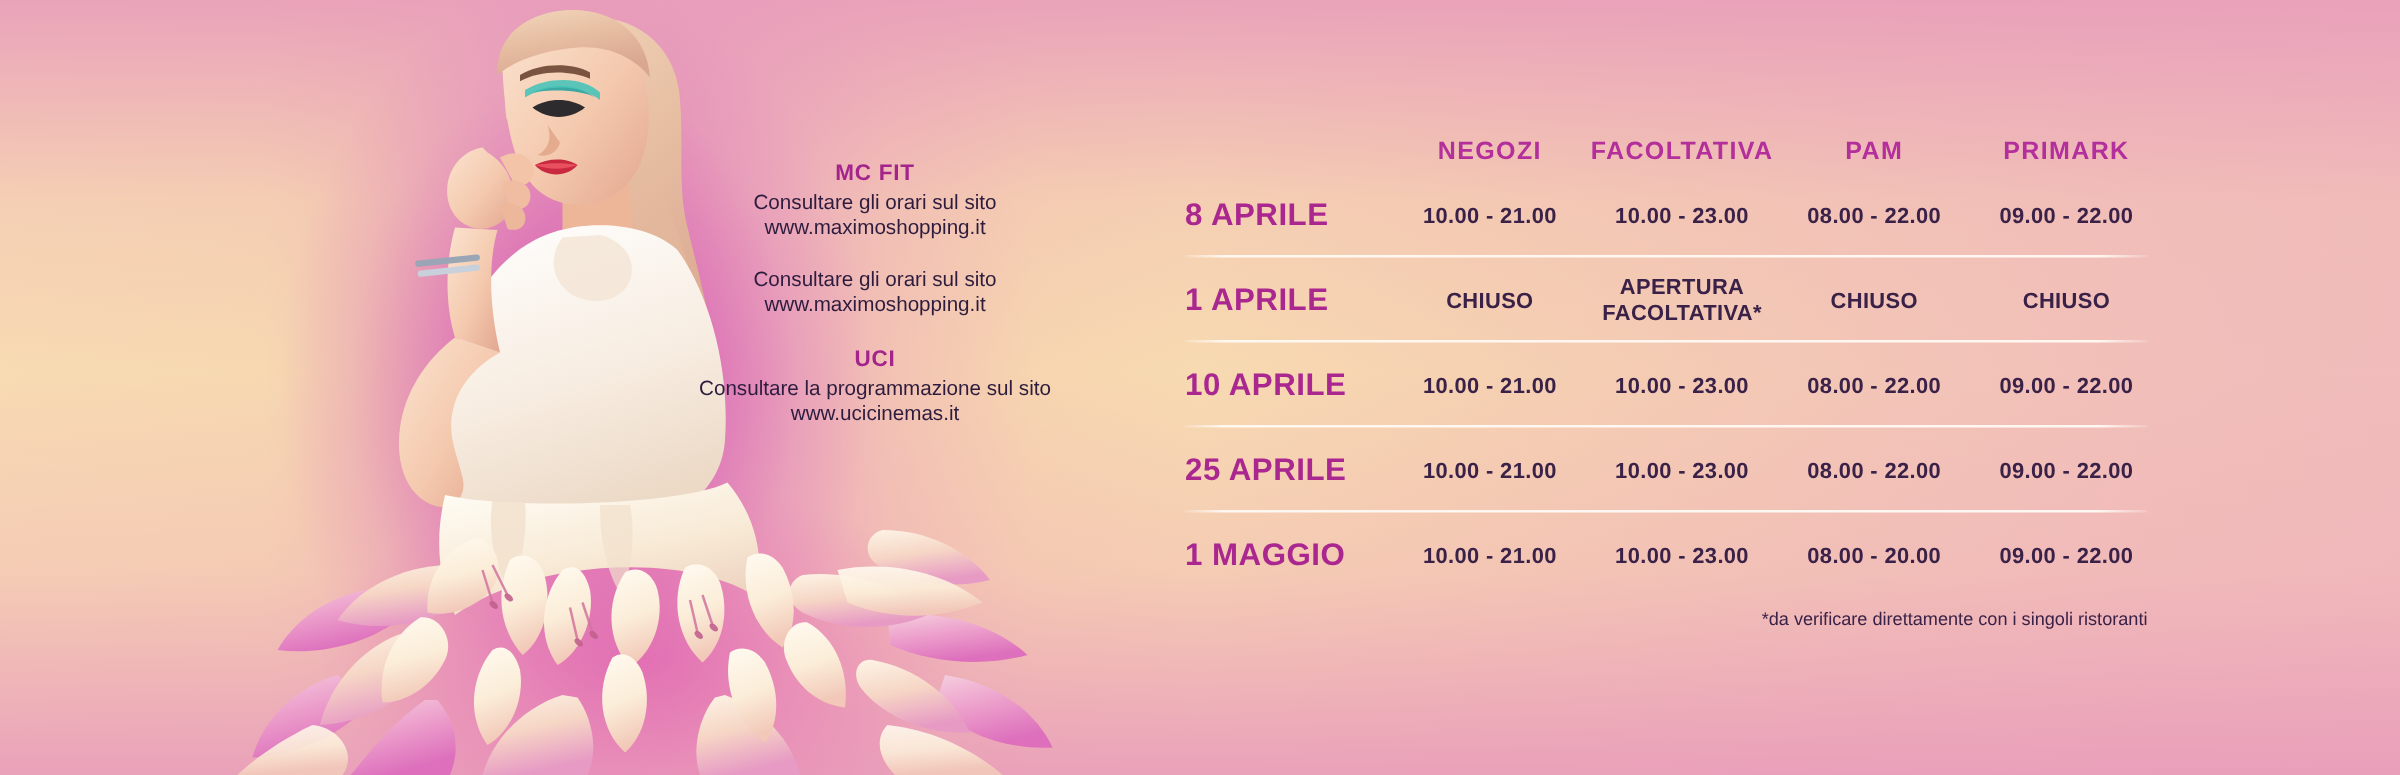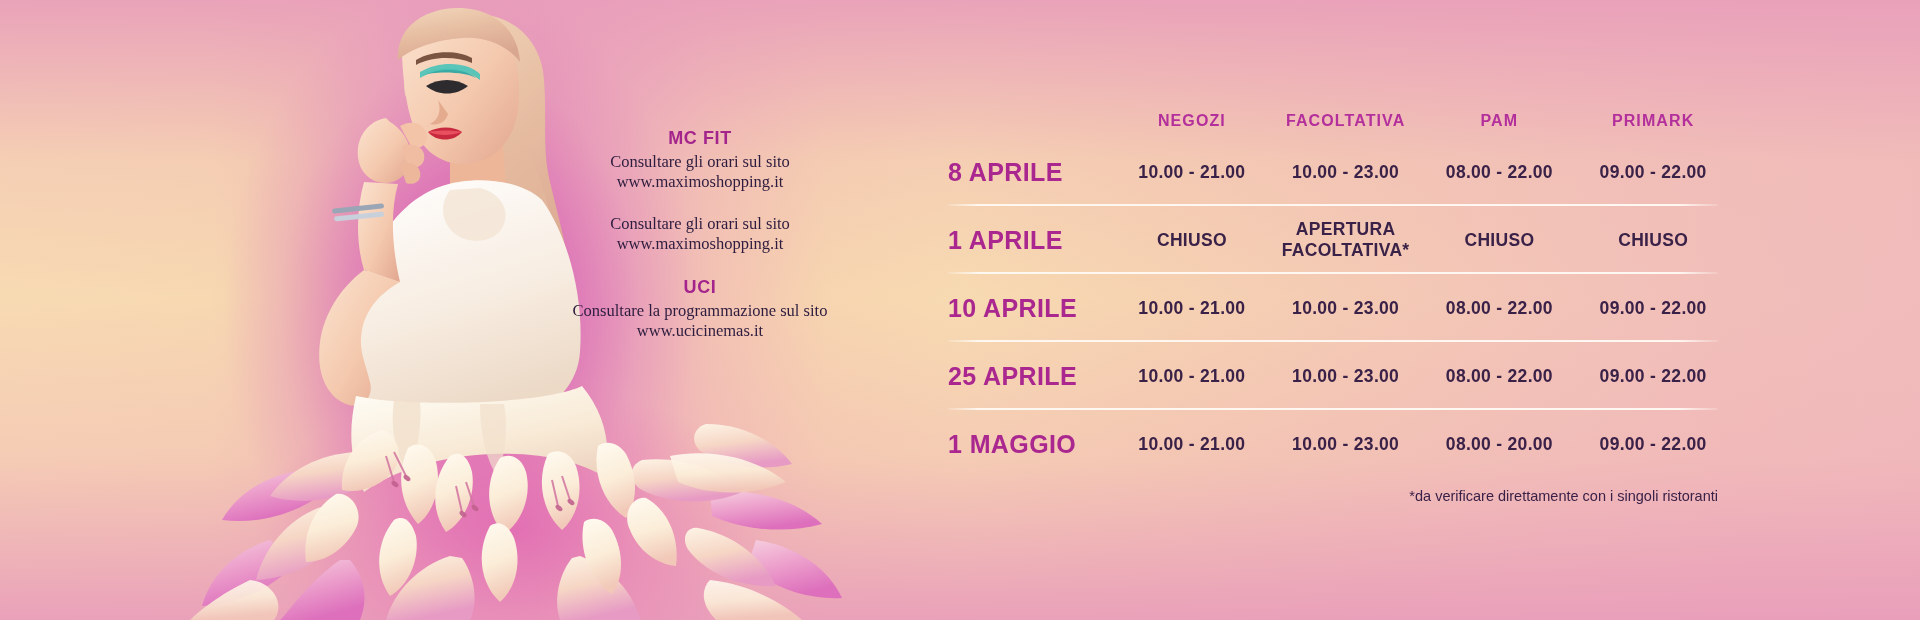--- a/index.html
+++ b/index.html
@@ -58,35 +58,35 @@
   
   .info{
     position:absolute;left:505px;top:128px;width:390px;
     text-align:center;color:#2c1b3d;
   }
   .info-block{margin-bottom:22px;}
   .info-title{
     font-size:18px;font-weight:bold;letter-spacing:0.6px;color:#a3258c;
     margin-bottom:3px;
   }
-  .info-line{font-size:16.5px;line-height:1.22;color:#2d1c3e;font-family:Liberation Serif, serif;}
+  .info-line{font-size:16.5px;line-height:1.22;color:#2d1c3e;}
 
   
   .table{position:absolute;left:940px;top:104px;width:790px;}
   .row{display:flex;align-items:center;position:relative;}
   .row.head{height:34px;}
   .row.body{height:68px;}
   .rule{
     position:absolute;left:8px;right:12px;bottom:0;height:2px;
     background:linear-gradient(90deg, rgba(255,250,245,0.15) 0%, rgba(255,250,245,0.95) 4%, rgba(255,250,245,0.95) 95%, rgba(255,250,245,0.15) 100%);
   }
   .c-date{width:175px;flex:0 0 175px;text-align:left;padding-left:8px;box-sizing:border-box;}
   .c-val{flex:1 1 0;text-align:center;}
   .hd{
-    font-size:16px;font-weight:bold;letter-spacing:1.1px;color:#b32f9b;
+    font-size:20px;font-weight:bold;letter-spacing:1.1px;color:#b32f9b;
   }
   .date{
     font-size:25px;font-weight:bold;letter-spacing:0.4px;color:#a9278f;
     white-space:nowrap;
   }
   .val{
     font-size:17.5px;font-weight:bold;letter-spacing:0.3px;color:#3a2147;
     line-height:1.2;white-space:pre-line;
   }
   .note{

